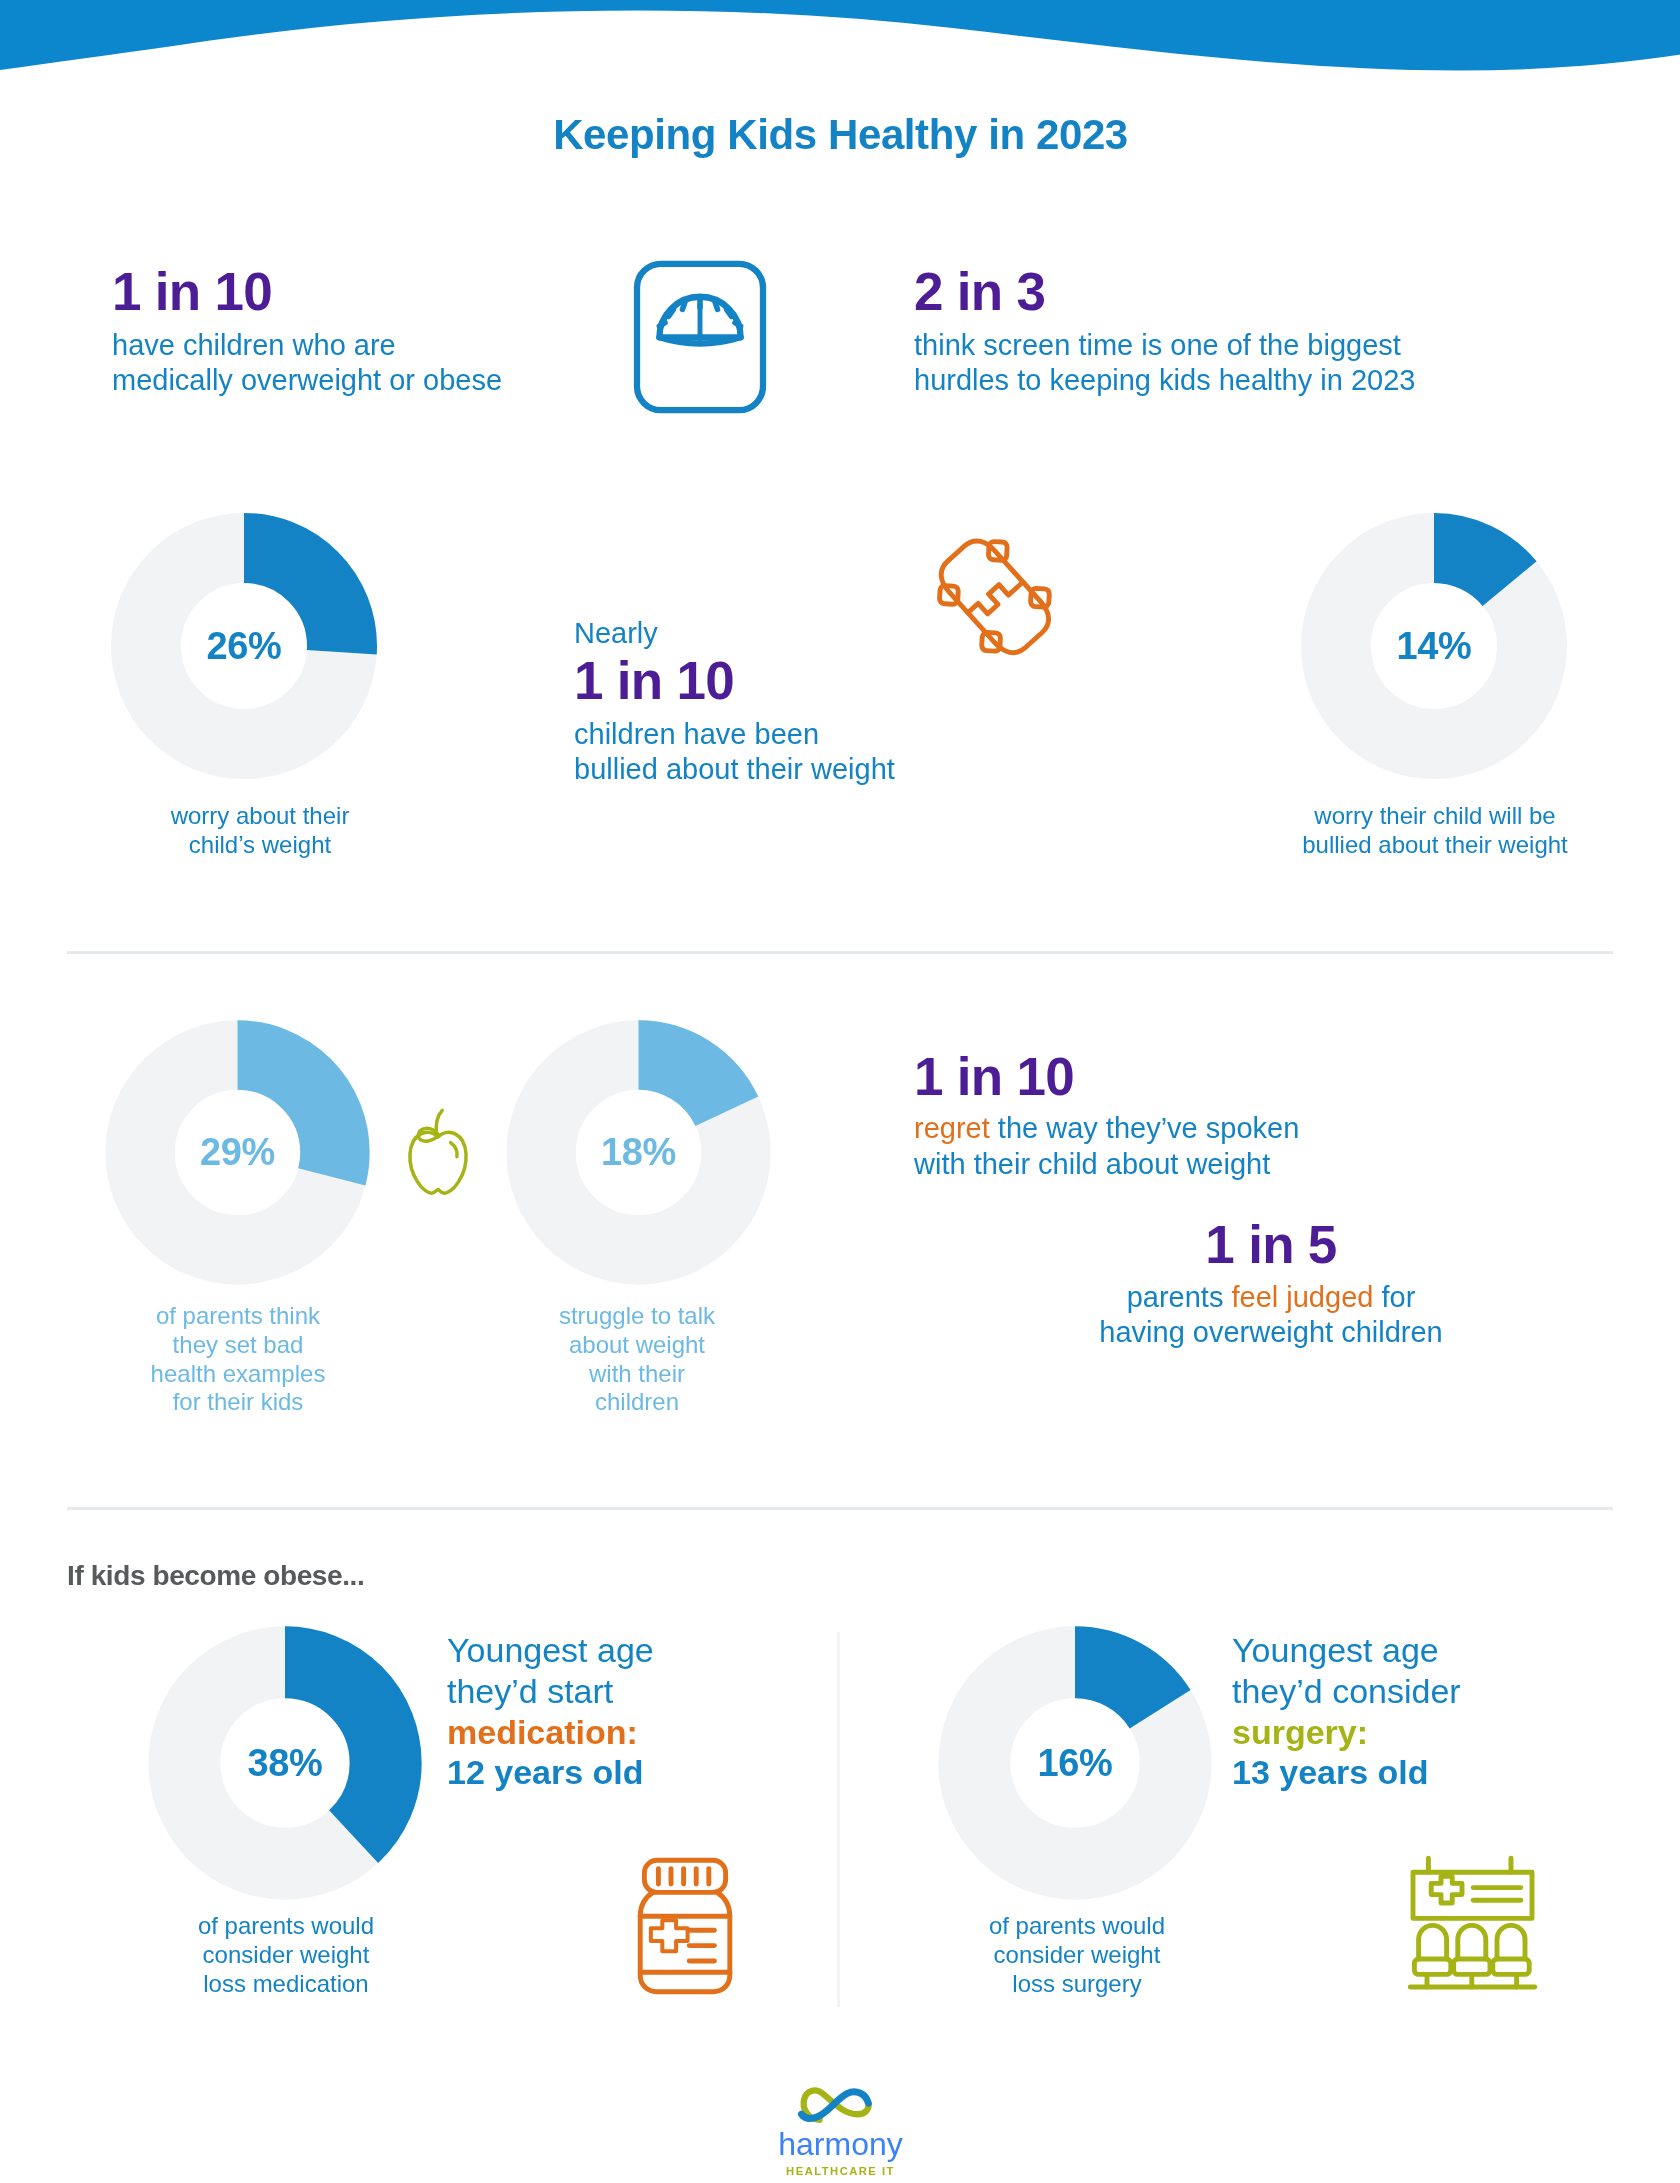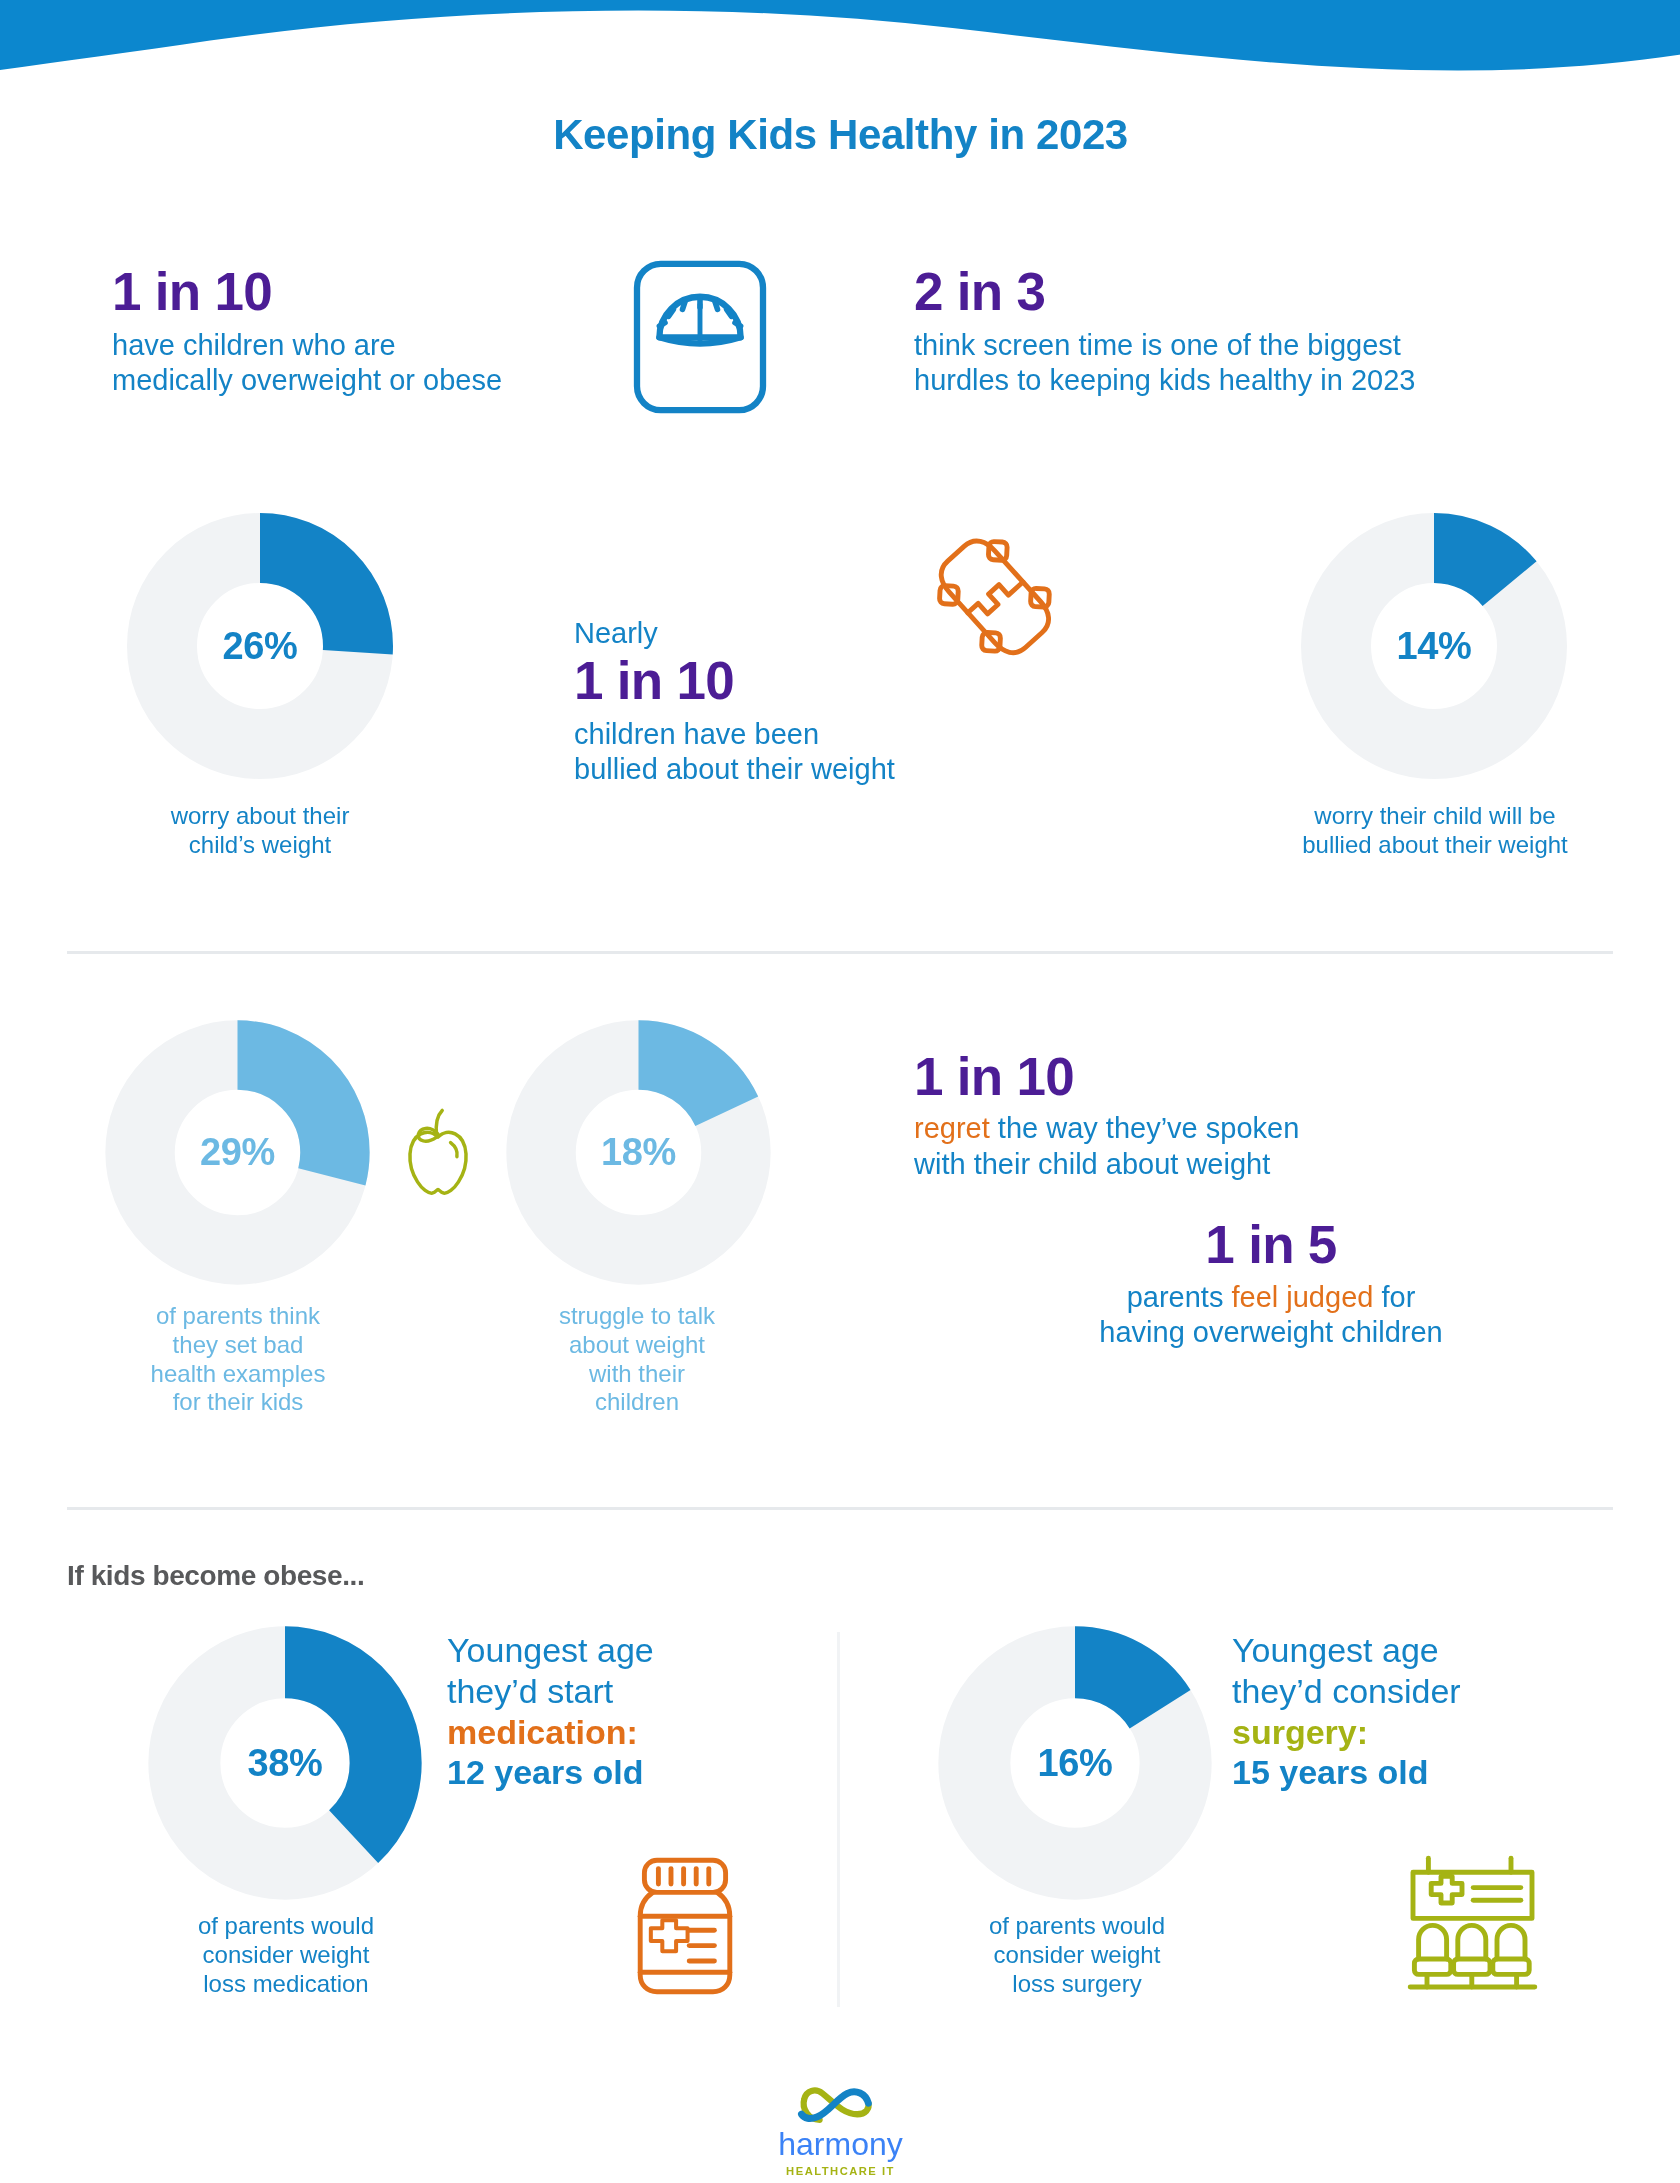--- a/index.html
+++ b/index.html
@@ -41,21 +41,21 @@
     position:absolute; left:0; top:0; width:100%; height:100%;
     display:flex; align-items:center; justify-content:center;
     font-size:38px; font-weight:bold; letter-spacing:-0.4px;
   }
   .cap {
     position:absolute; text-align:center; font-size:24px; line-height:1.2;
     color:#1383c6;
   }
 
   
-  .d26 { left:127px;  top:513px;  width:266px; height:266px; }
+  .d26 { left:111px;  top:513px;  width:266px; height:266px; }
   .c26 { left:78px;  top:802px; width:364px; }
   .mid-text { position:absolute; left:574px; top:616px; width:490px; }
   .skate { position:absolute; left:935px; top:511px; width:161px; height:161px; }
   .d14 { left:1301px; top:513px;  width:266px; height:266px; }
   .c14 { left:1218px; top:802px; width:434px; }
 
   .divider { position:absolute; left:67px; width:1546px; height:2.8px; background:#e6e9ec; }
 
   
   .d29 { left:105px;  top:1020px; width:265px; height:265px; }
@@ -293,21 +293,21 @@
   <div class="cap c16">
     <div>of parents would</div>
     <div>consider weight</div>
     <div>loss surgery</div>
   </div>
 
   <div class="r4b-text">
     <div class="r4-title">Youngest age</div>
     <div class="r4-title">they’d consider</div>
     <div class="r4-em olive">surgery:</div>
-    <div class="r4-em" style="color:#1383c6;">15 years old</div>
+    <div class="r4-em" style="color:#1383c6;">13 years old</div>
   </div>
 
   <div class="chairs">
     <svg width="133" height="140" viewBox="0 0 190 200">
       <g fill="none" stroke="#a5b314" stroke-width="7" stroke-linecap="round" stroke-linejoin="round">
         <line x1="32" y1="6" x2="32" y2="26"></line>
         <line x1="150" y1="6" x2="150" y2="26"></line>
         <rect x="10" y="26" width="170" height="66"></rect>
         <path d="M36,44 L50,44 L50,34 L66,34 L66,44 L80,44 L80,60 L66,60 L66,72 L50,72 L50,60 L36,60 Z" transform="translate(0,-2)"></path>
         <line x1="96" y1="48" x2="164" y2="48"></line>

